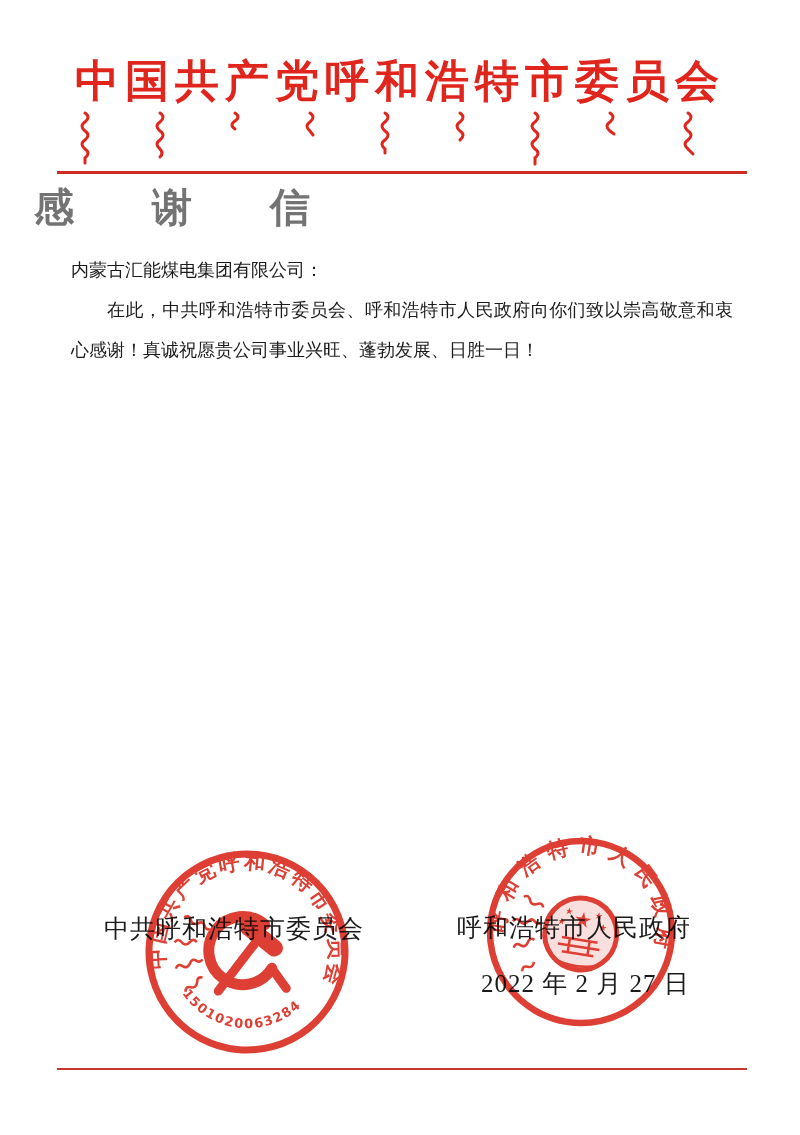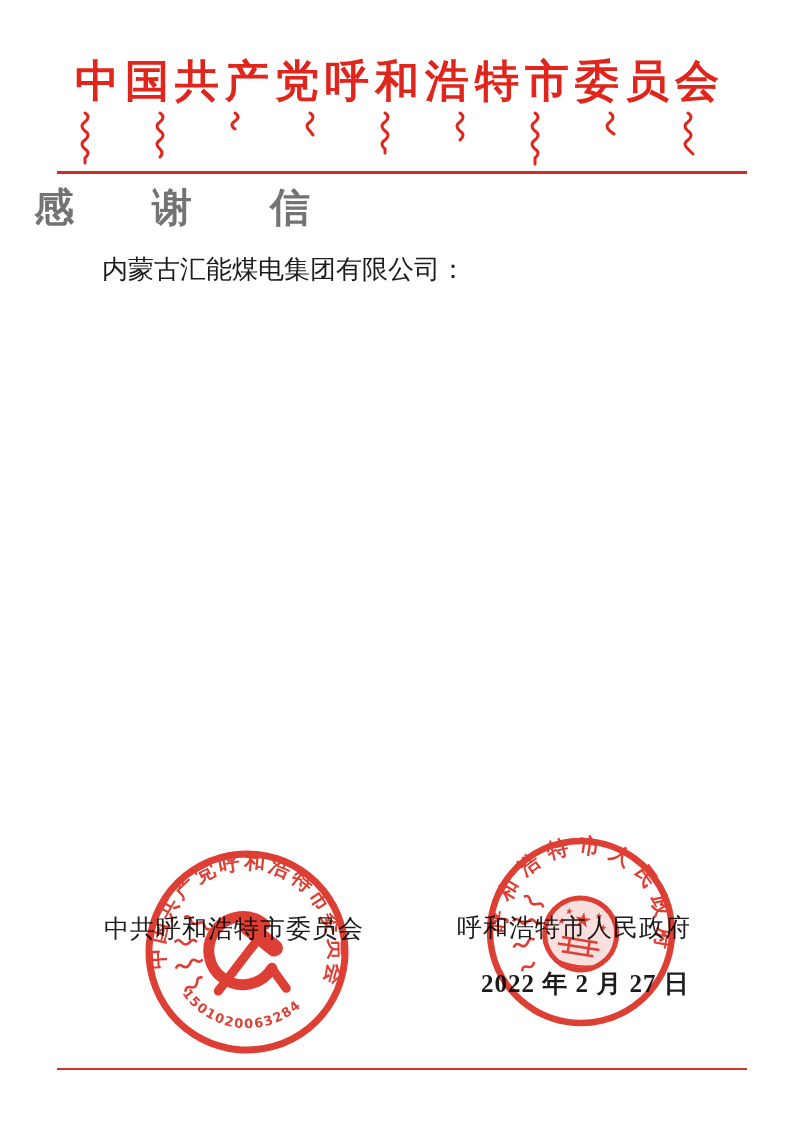--- a/index.html
+++ b/index.html
@@ -24,34 +24,34 @@
   
   .letter-title{
     position:absolute;top:180px;left:0;width:800px;margin:0;
     text-align:left;font-size:40px;font-weight:bold;
     letter-spacing:34px;text-indent:34px;color:#737373;white-space:nowrap;
   }
 
   
   .letter-body{
     position:absolute;top:250px;left:71px;width:662px;
-    font-size:26px;line-height:40px;color:#1b1b1b;
-    text-align:justify;text-justify:inter-ideograph;margin-left:31px;
+    font-size:18px;line-height:40px;color:#1b1b1b;
+    text-align:justify;text-justify:inter-ideograph;
   }
   .letter-body p{margin:0;text-indent:2em;}
   .letter-body p.salutation{text-indent:0;}
 
   
   .sig,.sig-date{
     position:absolute;font-size:25px;color:#1b1b1b;white-space:nowrap;
     letter-spacing:1px;
   }
   .sig-left{top:912px;left:104px;}
   .sig-right{top:911px;left:457px;}
-  .sig-date{top:967px;left:481px;font-weight:bold;}
+  .sig-date{top:967px;left:481px;}
 
   
   .seal{
     position:absolute;color:#dc3327;opacity:.94;
     mix-blend-mode:multiply;pointer-events:none;
   }
   .seal-party{left:141px;top:846px;transform:rotate(6deg);}
   .seal-gov{left:483px;top:834px;transform:rotate(9deg);}
   .seal text{font-family:"Liberation Serif","DejaVu Serif",serif;font-weight:bold;}
   .seal .serial-text{font-family:"DejaVu Sans","Liberation Sans",sans-serif;}
@@ -74,20 +74,21 @@
     <path transform="translate(555,5)" d="M0,0 q6,4 0,9 q-6,4 0,9 l4,3"></path>
     <path transform="translate(633,5)" d="M0,0 q6,4 0,9 q-6,4 0,9 q6,4 0,9 q-6,4 0,9 l5,5"></path>
   </svg>
 
   <div class="divider top"></div>
 
   <h2 class="letter-title">感 谢 信</h2>
 
   <main class="letter-body">
     <p class="salutation">内蒙古汇能煤电集团有限公司：</p>
+    <p>在此，中共呼和浩特市委员会、呼和浩特市人民政府向你们致以崇高敬意和衷心感谢！真诚祝愿贵公司事业兴旺、蓬勃发展、日胜一日！</p>
   </main>
 
   <div class="sig sig-left">中共呼和浩特市委员会</div>
   <div class="sig sig-right">呼和浩特市人民政府</div>
   <div class="sig-date">2022 年 2 月 27 日</div>
 
   <svg class="seal seal-party" width="212" height="212" viewBox="0 0 212 212">
     <defs>
       <path id="party-arc" d="M 28,134 A 83,83 0 1 1 184,134"></path>
       <path id="party-serial" d="M 46,154 A 78,78 0 0 0 166,154"></path>

